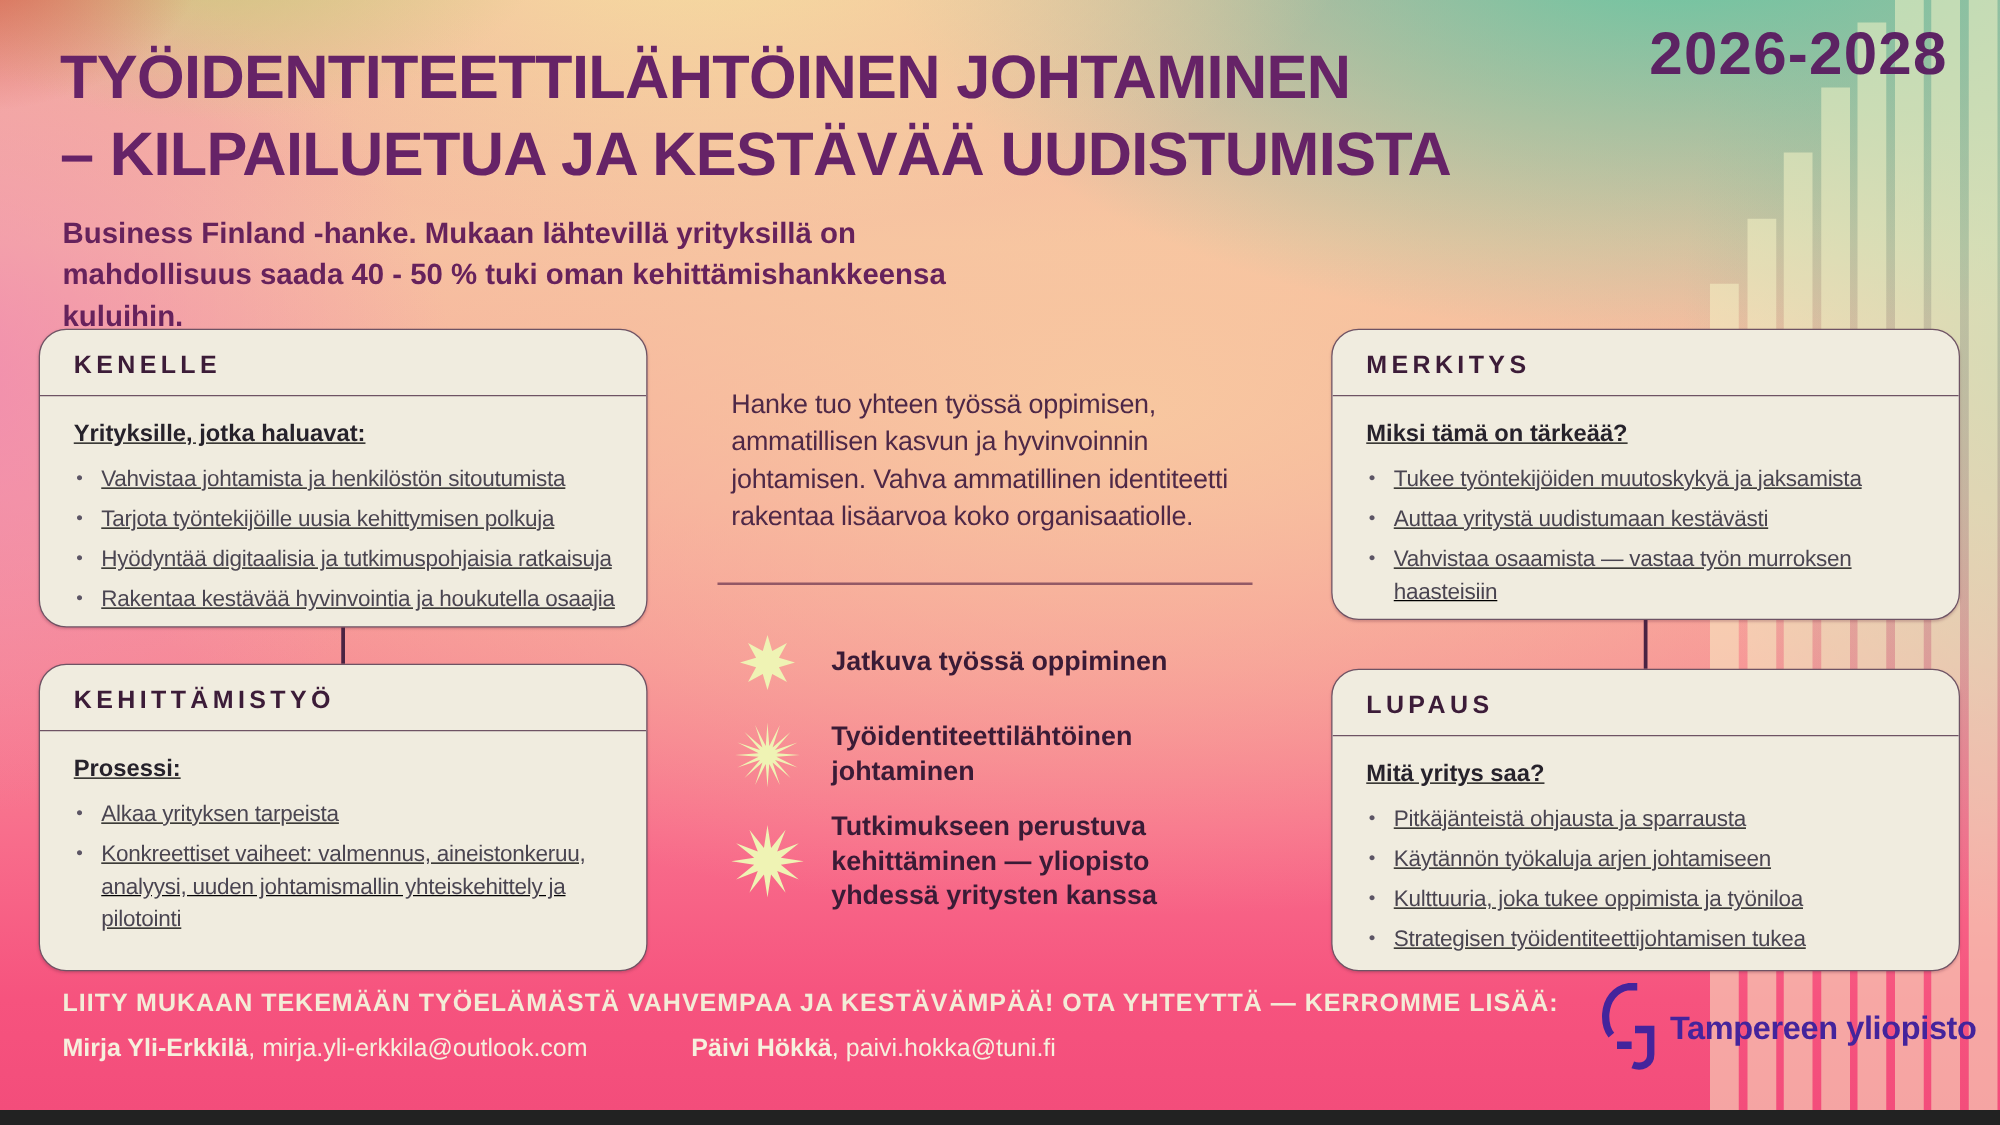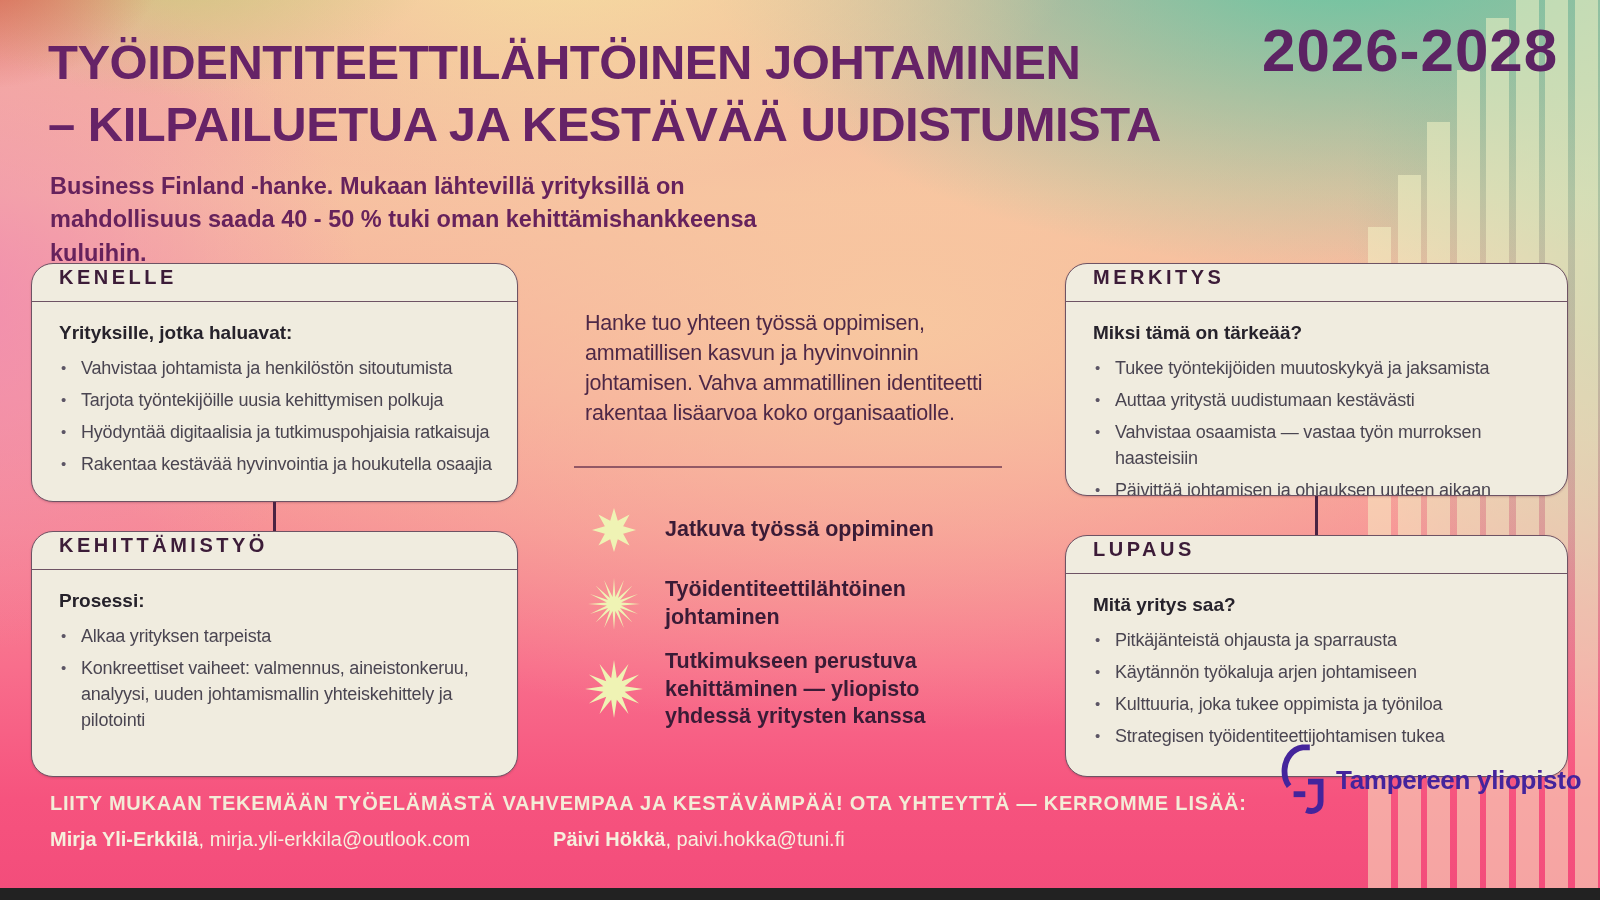--- a/index.html
+++ b/index.html
@@ -17,33 +17,33 @@
       radial-gradient(1200px 560px at 900px 330px, rgba(248,204,160,.85), transparent 72%),
       linear-gradient(180deg,#f2ae9f 0%,#f6bda1 22%,#f6a19c 45%,#f78b95 60%,#f86e8c 75%,#f6537e 90%,#f34d7b 100%);
   }
   .bar{position:absolute;width:23px;background:rgba(248,245,199,.52);}
   .title{
     position:absolute;left:48px;top:32px;width:1400px;
     color:#662367;font-weight:800;font-size:49px;line-height:1.26;letter-spacing:-.5px;
   }
   .period{
     position:absolute;right:42px;top:16px;
-    color:#5c2363;font-weight:600;font-size:60px;letter-spacing:1px;
+    color:#5c2363;font-weight:600;font-size:48px;letter-spacing:1px;
   }
   .subtitle{
     position:absolute;left:50px;top:170px;width:790px;
     color:#66225c;font-weight:700;font-size:23.5px;line-height:1.42;
   }
   .card{
     position:absolute;background:#f0ecdf;border:1.5px solid #6e5364;border-radius:22px;
     box-shadow:0 1px 2px rgba(100,40,60,.25);overflow:hidden;
   }
-  .card-head{padding:2px 27px 12px;border-bottom:1.5px solid #6e5364;}
+  .card-head{padding:17px 27px 12px;border-bottom:1.5px solid #6e5364;}
   .card-title{color:#3c1c38;font-weight:800;font-size:20px;letter-spacing:3.5px;}
-  .card-body{padding:16px 12px 10px 27px;}
+  .card-body{padding:16px 12px 10px 27px;text-decoration:underline;}
   .lead{color:#26222b;font-weight:800;font-size:19px;margin:4px 0 11px;}
   ul.blist{list-style:none;margin:0;padding:0;}
   ul.blist li{
     position:relative;padding-left:22px;margin:0 0 6px;
     color:#4a4551;font-size:18px;line-height:1.45;letter-spacing:-.2px;
   }
   ul.blist li::before{content:"•";position:absolute;left:2px;top:0;color:#5c5565;font-size:15px;line-height:1.7;}
   .connector{position:absolute;width:2.5px;background:#4a2342;}
   .center-par{
     position:absolute;left:585px;top:308px;width:434px;
@@ -53,21 +53,21 @@
   .hl-row{position:absolute;left:585px;display:flex;align-items:center;}
   .hl-icon{width:58px;display:flex;justify-content:center;flex:0 0 58px;}
   .hl-label{margin-left:22px;width:345px;color:#3a1b36;font-weight:800;font-size:21.5px;line-height:1.28;}
   .footer-cta{
     position:absolute;left:50px;top:792px;
     color:#f3ecd7;font-weight:600;font-size:20px;letter-spacing:.8px;
   }
   .contacts{position:absolute;left:50px;top:828px;display:flex;gap:83px;color:#f6f0dd;font-size:20px;}
   .contact-name{font-weight:800;}
   .contact-email::before{content:", ";}
-  .logo{position:absolute;left:1272px;top:742px;display:flex;align-items:center;text-align:center;}
+  .logo{position:absolute;left:1272px;top:784px;display:flex;align-items:center;text-align:center;}
   .logo-name{margin-left:10px;color:#44249c;font-weight:600;font-size:26px;letter-spacing:-.3px;}
 </style>
 </head>
 <body>
 
 <div id="poster">
 
   <div id="bars">
       <div class="bar" style="left: 1368px; top: 227px; height: 673px;"></div>
       <div class="bar" style="left: 1398px; top: 175px; height: 725px;"></div>

